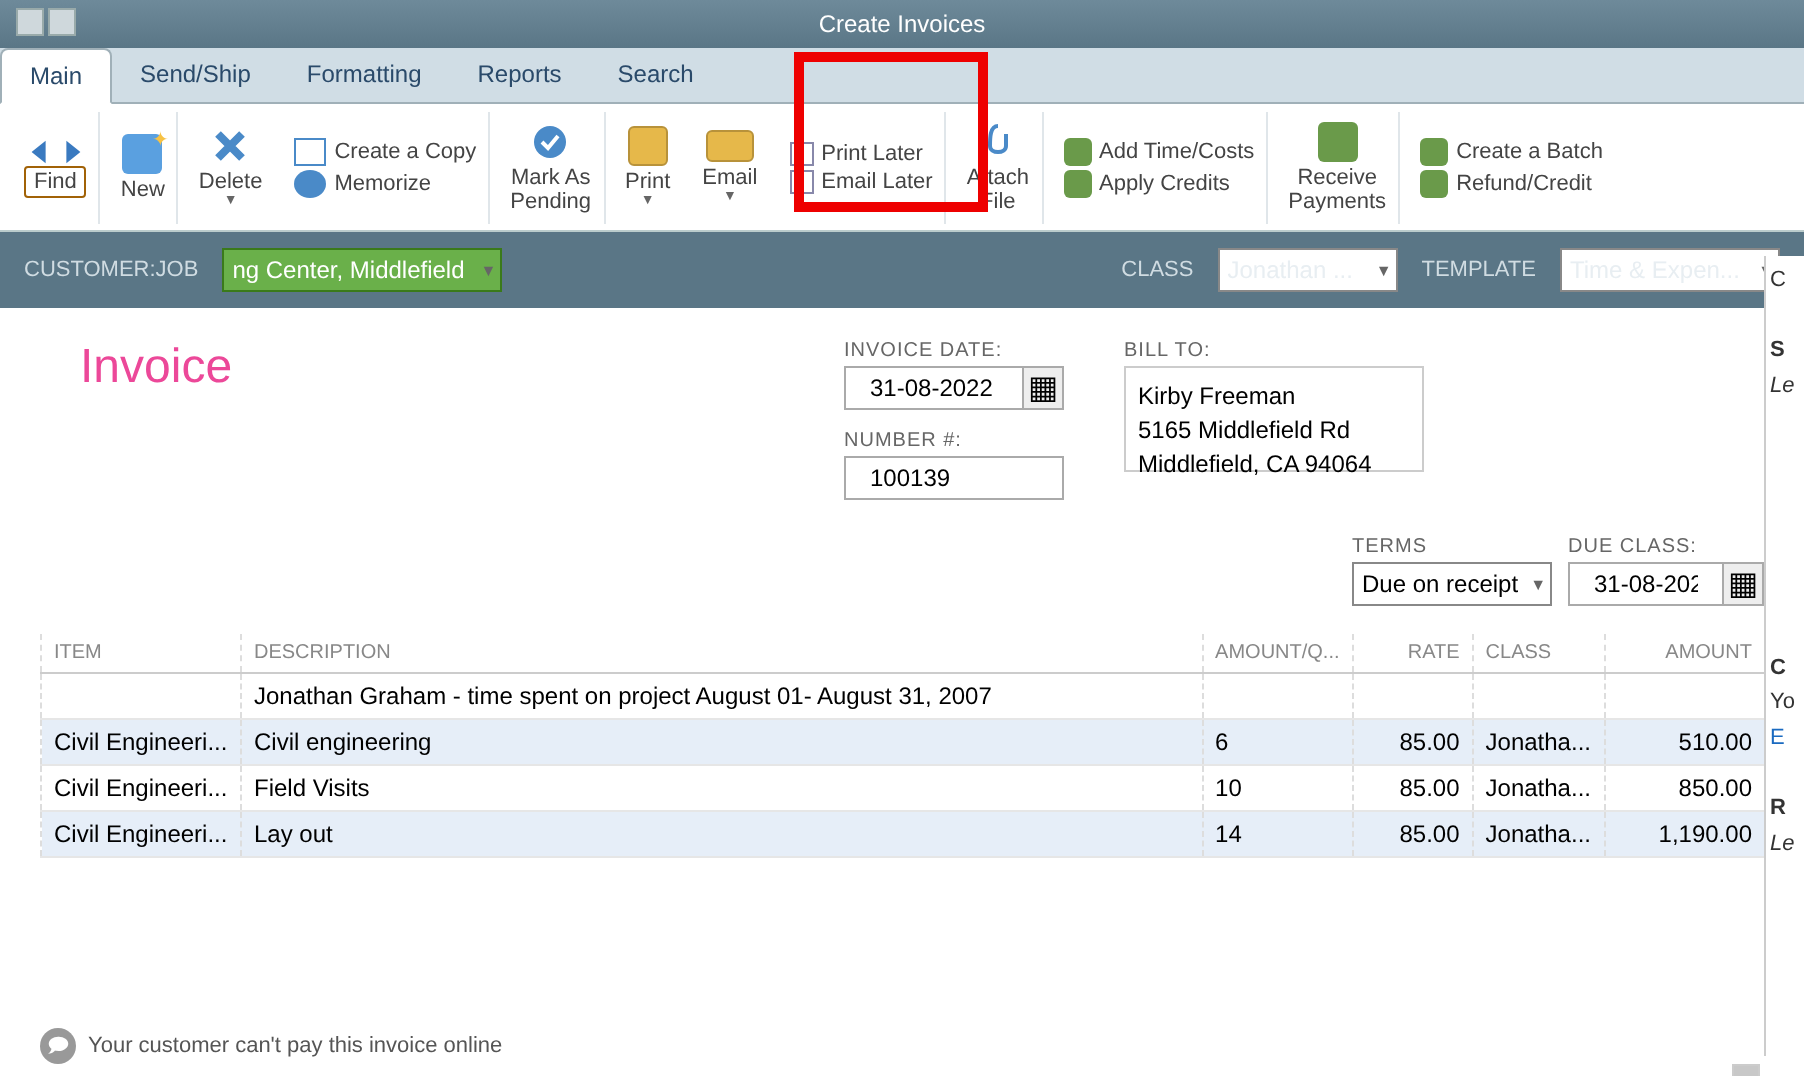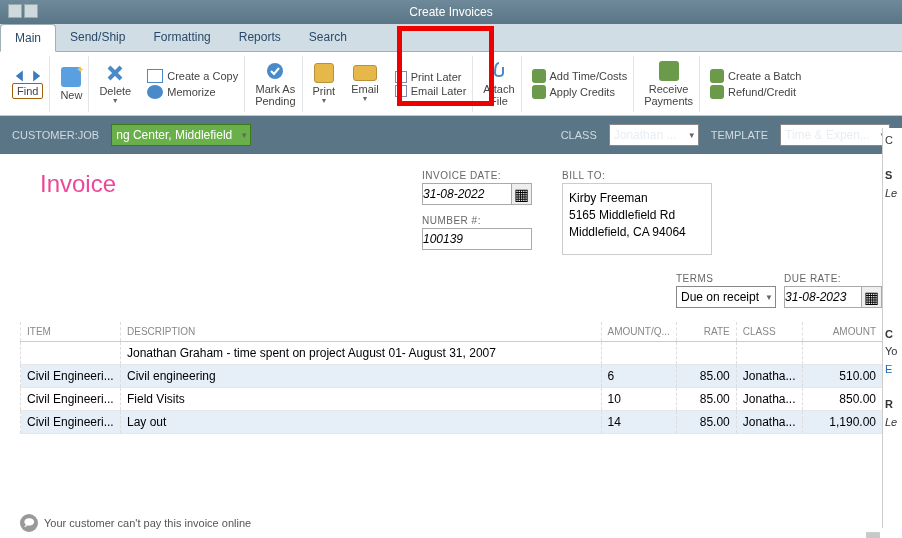--- a/index.html
+++ b/index.html
@@ -23,22 +23,22 @@
 .checkbox { width: 12px; height: 12px; border: 1px solid #88a; display: inline-block; }
 .subhdr { background: #5a7686; display: flex; align-items: center; padding: 8px 12px; gap: 12px; font-size: 12px; color: #e8eef2; }
 .subhdr .lbl { color: #d0dce2; font-size: 11px; }
 .combo { height: 22px; border: 1px solid #888; background: #fff; font-size: 12px; padding: 0 4px; display: flex; align-items: center; position: relative; }
 .combo .arrow { position: absolute; right: 2px; font-size: 8px; color: #666; }
 .combo.green { background: #6ab04a; color: #fff; border: 1px solid #3a7a1a; }
 .content { padding: 16px 20px; position: relative; }
 .heading { font-size: 24px; font-weight: normal; color: #ec4899; margin-bottom: 10px; margin-left: 20px; }
 .topflex { display: flex; gap: 30px; }
 .fieldlbl { font-size: 10px; color: #666; letter-spacing: 0.5px; margin-bottom: 2px; }
-.input { height: 22px; border: 1px solid #aaa; font-size: 12px; padding: 0 0; background: #fff; font-style: italic; }
-.billbox { border: 1px solid #ccc; padding: 6px; font-size: 12px; line-height: 1.4; width: 150px; height: 72px; }
+.input { height: 22px; border: 1px solid #aaa; font-size: 12px; padding: 0 12px; background: #fff; }
+.billbox { border: 1px solid #ccc; padding: 6px; font-size: 12px; line-height: 1.4; width: 150px; height: 53px; }
 .row2 { display: flex; gap: 8px; margin-top: 18px; justify-content: flex-end; }
 .col { display: flex; flex-direction: column; }
 .table { margin-top: 14px; width: 100%; border-collapse: collapse; font-size: 12px; }
 .table th { font-weight: normal; color: #888; font-size: 10px; text-align: left; padding: 4px 6px; border-bottom: 1px solid #ccc; border-left: 1px dashed #ddd; }
 .table td { padding: 4px 6px; border-left: 1px dashed #ddd; border-bottom: 1px solid #e6e6e6; }
 .table tr.alt td { background: #e6eef8; }
 .table td.num { text-align: right; }
 .footer { position: absolute; bottom: 6px; left: 20px; display: flex; align-items: center; gap: 6px; font-size: 11px; color: #555; }
 .bubble { width: 18px; height: 18px; background: #999; border-radius: 50%; color: #fff; display: flex; align-items: center; justify-content: center; font-size: 10px; }
 .redbox { position: absolute; left: 397px; top: 26px; width: 97px; height: 80px; border: 5px solid #e00; pointer-events: none; }
@@ -211,21 +211,21 @@
 
   <div class="row2">
     <div class="col">
       <span class="fieldlbl">TERMS</span>
       <div class="combo" style="width:100px;height:22px">
           <span>Due on receipt</span>
           <span class="arrow">▼</span>
         </div>
     </div>
     <div class="col">
-      <span class="fieldlbl">DUE RATE:</span>
+      <span class="fieldlbl">DUE CLASS:</span>
       <div style="display:flex">
           <input class="input" style="width: 78px;" value="31-08-2023">
           <div style="width:20px;height:22px;border:1px solid #aaa;border-left:0;background:#eee;display:flex;align-items:center;justify-content:center">▦</div>
         </div>
     </div>
   </div>
 
   <table class="table">
     <thead>
         <tr>

